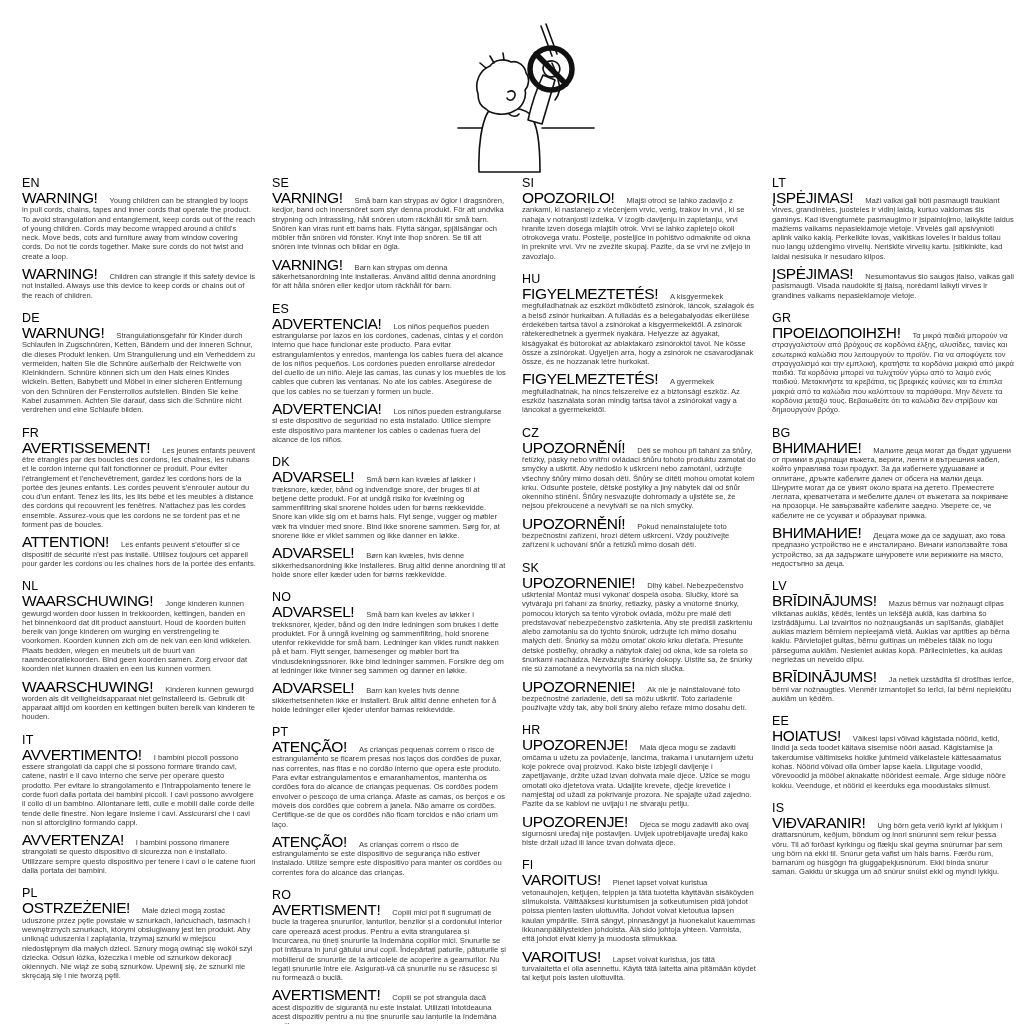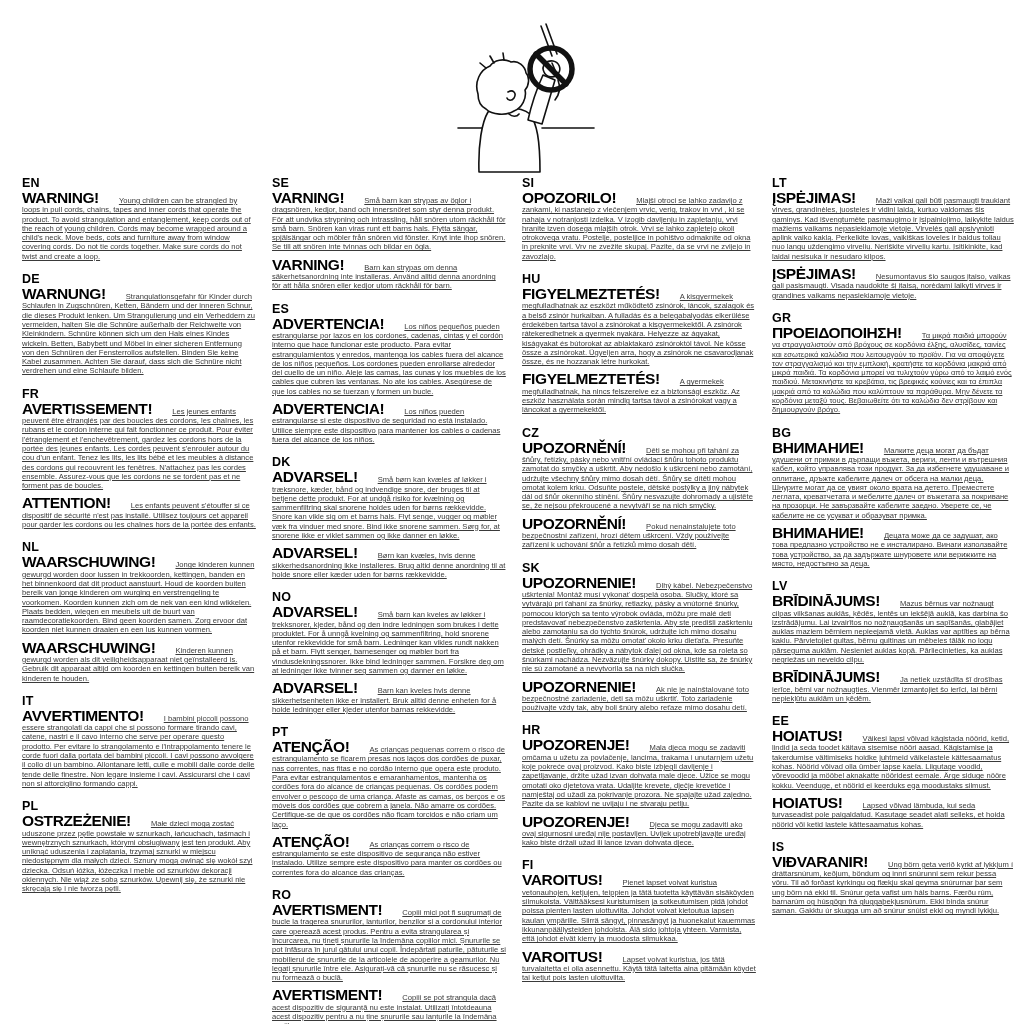--- a/index.html
+++ b/index.html
@@ -6,24 +6,24 @@
   body{
     width:1024px;height:1024px;background:#ffffff;position:relative;overflow:hidden;
     font-family:"Liberation Sans",sans-serif;color:#1c1c1c;
   }
   #illustration{position:absolute;left:416px;top:20px;width:236px;height:156px;}
   #columns{
     position:absolute;left:22px;top:176px;width:992px;
     display:grid;grid-template-columns:234px 234px 234px 242px;column-gap:16px;
   }
   .lang-section{margin-bottom:11px;}
-  .lang-code{font-size:12.5px;font-weight:bold;color:#000;margin:0 0 3px 0;letter-spacing:.2px;}
+  .lang-code{font-size:12.5px;font-weight:normal;color:#000;margin:0 0 3px 0;letter-spacing:.2px;}
   p.warning{margin:0 0 8px 0;font-size:7.6px;line-height:9.3px;color:#3a3a3a;text-align:left;}
-  .wtitle{font-size:15.5px;font-weight:bold;color:#000;letter-spacing:-.4px;line-height:9.3px;white-space:nowrap;}
-  .wbody{margin-left:20px;text-decoration:underline;}
+  .wtitle{font-size:15.5px;font-weight:normal;color:#000;letter-spacing:-.4px;line-height:9.3px;white-space:nowrap;}
+  .wbody{margin-left:12px;}
   svg .ln{fill:none;stroke:#111;stroke-width:1.6;stroke-linecap:round;stroke-linejoin:round;}
   svg .fl{fill:#fff;stroke:#111;stroke-width:1.6;stroke-linejoin:round;}
   svg .ban{fill:none;stroke:#111;stroke-width:5.5;stroke-linecap:round;}
 </style>
 </head>
 <body>
 
 <div id="illustration">
   <svg width="236" height="156" viewBox="0 0 236 156" xmlns="http://www.w3.org/2000/svg">
 
@@ -52,38 +52,40 @@
     <circle class="ban" cx="135" cy="49" r="21"></circle>
     <line class="ban" x1="120" y1="34" x2="150" y2="64"></line>
   </svg>
 </div>
 
 <div id="columns">
     <div class="col">
       <section class="lang-section">
         <div class="lang-code">EN</div>
         <p class="warning"><span class="wtitle">WARNING!</span><span class="wbody">Young children can be strangled by loops in pull cords, chains, tapes and inner cords that operate the product. To avoid strangulation and entanglement, keep cords out of the reach of young children. Cords may become wrapped around a child's neck. Move beds, cots and furniture away from window covering cords. Do not tie cords together. Make sure cords do not twist and create a loop.</span></p>
+        <p class="warning"><span class="wtitle">WARNING!</span><span class="wbody">Children can strangle if this safety device is not installed. Always use this device to keep cords or chains out of the reach of children.</span></p>
       </section>
       <section class="lang-section">
         <div class="lang-code">DE</div>
         <p class="warning"><span class="wtitle">WARNUNG!</span><span class="wbody">Strangulationsgefahr für Kinder durch Schlaufen in Zugschnüren, Ketten, Bändern und der inneren Schnur, die dieses Produkt lenken. Um Strangulierung und ein Verheddern zu vermeiden, halten Sie die Schnüre außerhalb der Reichweite von Kleinkindern. Schnüre können sich um den Hals eines Kindes wickeln. Betten, Babybett und Möbel in einer sicheren Entfernung von den Schnüren der Fensterrollos aufstellen. Binden Sie keine Kabel zusammen. Achten Sie darauf, dass sich die Schnüre nicht verdrehen und eine Schlaufe bilden.</span></p>
       </section>
       <section class="lang-section">
         <div class="lang-code">FR</div>
         <p class="warning"><span class="wtitle">AVERTISSEMENT!</span><span class="wbody">Les jeunes enfants peuvent être étranglés par des boucles des cordons, les chaînes, les rubans et le cordon interne qui fait fonctionner ce produit. Pour éviter l'étranglement et l'enchevêtrement, gardez les cordons hors de la portée des jeunes enfants. Les cordes peuvent s'enrouler autour du cou d'un enfant. Tenez les lits, les lits bébé et les meubles à distance des cordons qui recouvrent les fenêtres. N'attachez pas les cordes ensemble. Assurez-vous que les cordons ne se tordent pas et ne forment pas de boucles.</span></p>
         <p class="warning"><span class="wtitle">ATTENTION!</span><span class="wbody">Les enfants peuvent s'étouffer si ce dispositif de sécurité n'est pas installé. Utilisez toujours cet appareil pour garder les cordons ou les chaînes hors de la portée des enfants.</span></p>
       </section>
       <section class="lang-section">
         <div class="lang-code">NL</div>
         <p class="warning"><span class="wtitle">WAARSCHUWING!</span><span class="wbody">Jonge kinderen kunnen gewurgd worden door lussen in trekkoorden, kettingen, banden en het binnenkoord dat dit product aanstuurt. Houd de koorden buiten bereik van jonge kinderen om wurging en verstrengeling te voorkomen. Koorden kunnen zich om de nek van een kind wikkelen. Plaats bedden, wiegen en meubels uit de buurt van raamdecoratiekoorden. Bind geen koorden samen. Zorg ervoor dat koorden niet kunnen draaien en een lus kunnen vormen.</span></p>
         <p class="warning"><span class="wtitle">WAARSCHUWING!</span><span class="wbody">Kinderen kunnen gewurgd worden als dit veiligheidsapparaat niet geïnstalleerd is. Gebruik dit apparaat altijd om koorden en kettingen buiten bereik van kinderen te houden.</span></p>
       </section>
       <section class="lang-section">
         <div class="lang-code">IT</div>
         <p class="warning"><span class="wtitle">AVVERTIMENTO!</span><span class="wbody">I bambini piccoli possono essere strangolati da cappi che si possono formare tirando cavi, catene, nastri e il cavo interno che serve per operare questo prodotto. Per evitare lo strangolamento e l'intrappolamento tenere le corde fuori dalla portata dei bambini piccoli. I cavi possono avvolgere il collo di un bambino. Allontanare letti, culle e mobili dalle corde delle tende delle finestre. Non legare insieme i cavi. Assicurarsi che i cavi non si attorciglino formando cappi.</span></p>
+        <p class="warning"><span class="wtitle">AVVERTENZA!</span><span class="wbody">I bambini possono rimanere strangolati se questo dispositivo di sicurezza non è installato. Utilizzare sempre questo dispositivo per tenere i cavi o le catene fuori dalla portata dei bambini.</span></p>
       </section>
       <section class="lang-section">
         <div class="lang-code">PL</div>
         <p class="warning"><span class="wtitle">OSTRZEŻENIE!</span><span class="wbody">Małe dzieci mogą zostać uduszone przez pętle powstałe w sznurkach, łańcuchach, taśmach i wewnętrznych sznurkach, którymi obsługiwany jest ten produkt. Aby uniknąć uduszenia i zaplątania, trzymaj sznurki w miejscu niedostępnym dla małych dzieci. Sznury mogą owinąć się wokół szyi dziecka. Odsuń łóżka, łóżeczka i meble od sznurków dekoracji okiennych. Nie wiąż ze sobą sznurków. Upewnij się, że sznurki nie skręcają się i nie tworzą pętli.</span></p>
       </section>
     </div>
     <div class="col">
       <section class="lang-section">
         <div class="lang-code">SE</div>
         <p class="warning"><span class="wtitle">VARNING!</span><span class="wbody">Små barn kan strypas av öglor i dragsnören, kedjor, band och innersnöret som styr denna produkt. För att undvika strypning och intrassling, håll snören utom räckhåll för små barn. Snören kan viras runt ett barns hals. Flytta sängar, spjälsängar och möbler från snören vid fönster. Knyt inte ihop snören. Se till att snören inte tvinnas och bildar en ögla.</span></p>
@@ -162,20 +164,19 @@
         <p class="warning"><span class="wtitle">ВНИМАНИЕ!</span><span class="wbody">Децата може да се задушат, ако това предпазно устройство не е инсталирано. Винаги използвайте това устройство, за да задържате шнуровете или верижките на място, недостъпно за деца.</span></p>
       </section>
       <section class="lang-section">
         <div class="lang-code">LV</div>
         <p class="warning"><span class="wtitle">BRĪDINĀJUMS!</span><span class="wbody">Mazus bērnus var nožņaugt cilpas vilkšanas auklās, ķēdēs, lentēs un iekšējā auklā, kas darbina šo izstrādājumu. Lai izvairītos no nožņaugšanās un sapīšanās, glabājiet auklas maziem bērniem nepieejamā vietā. Auklas var aptīties ap bērna kaklu. Pārvietojiet gultas, bērnu gultiņas un mēbeles tālāk no logu pārseguma auklām. Nesieniet auklas kopā. Pārliecinieties, ka auklas negriežas un neveido cilpu.</span></p>
         <p class="warning"><span class="wtitle">BRĪDINĀJUMS!</span><span class="wbody">Ja netiek uzstādīta šī drošības ierīce, bērni var nožņaugties. Vienmēr izmantojiet šo ierīci, lai bērni nepiekļūtu auklām un ķēdēm.</span></p>
       </section>
       <section class="lang-section">
         <div class="lang-code">EE</div>
         <p class="warning"><span class="wtitle">HOIATUS!</span><span class="wbody">Väikesi lapsi võivad kägistada nöörid, ketid, lindid ja seda toodet käitava sisemise nööri aasad. Kägistamise ja takerdumise vältimiseks hoidke juhtmeid väikelastele kättesaamatus kohas. Nöörid võivad olla ümber lapse kaela. Liigutage voodid, võrevoodid ja mööbel aknakatte nööridest eemale. Ärge siduge nööre kokku. Veenduge, et nöörid ei keerduks ega moodustaks silmust.</span></p>
-        <p class="warning"><span class="wtitle">HOIATUS!</span><span class="wbody">Lapsed võivad lämbuda, kui seda turvaseadist pole paigaldatud. Kasutage seadet alati selleks, et hoida nöörid või ketid lastele kättesaamatus kohas.</span></p>
       </section>
       <section class="lang-section">
         <div class="lang-code">IS</div>
         <p class="warning"><span class="wtitle">VIÐVARANIR!</span><span class="wbody">Ung börn geta verið kyrkt af lykkjum í dráttarsnúrum, keðjum, böndum og innri snúrunni sem rekur þessa vöru. Til að forðast kyrkingu og flækju skal geyma snúrurnar þar sem ung börn ná ekki til. Snúrur geta vafist um háls barns. Færðu rúm, barnarúm og húsgögn frá gluggaþekjusnúrum. Ekki binda snúrur saman. Gakktu úr skugga um að snúrur snúist ekki og myndi lykkju.</span></p>
       </section>
     </div>
   </div>
 
 </body></html>

